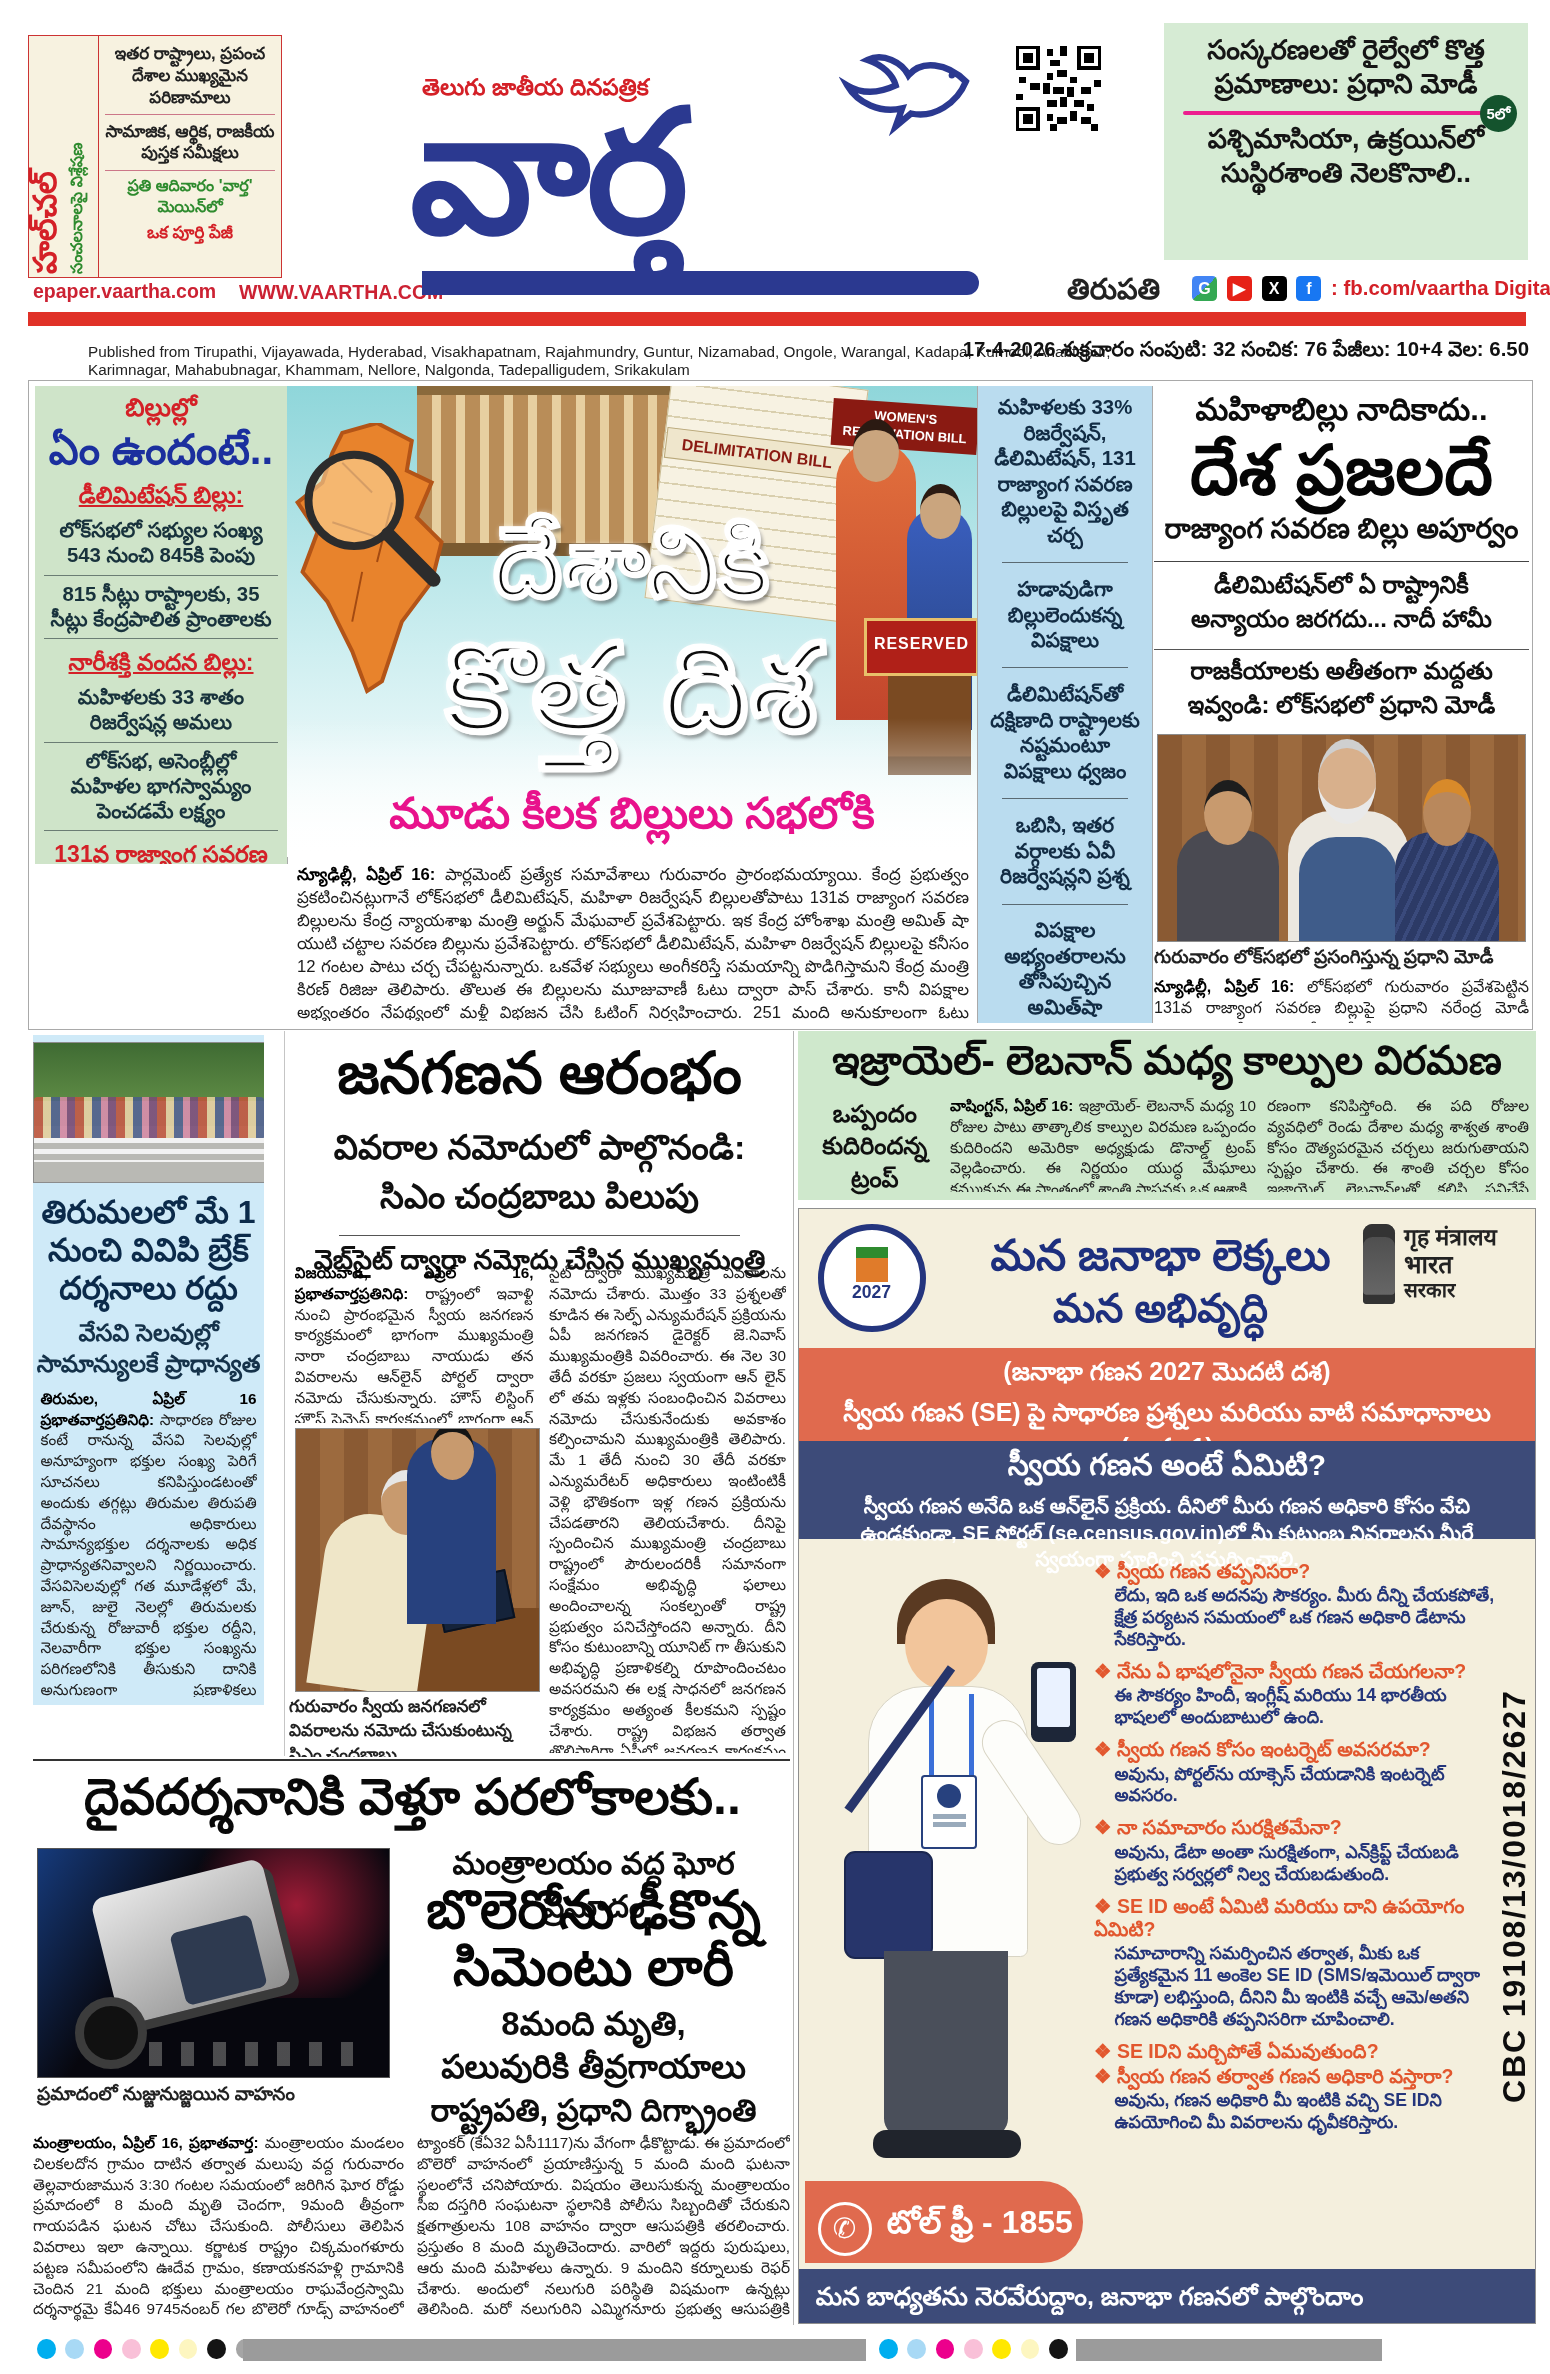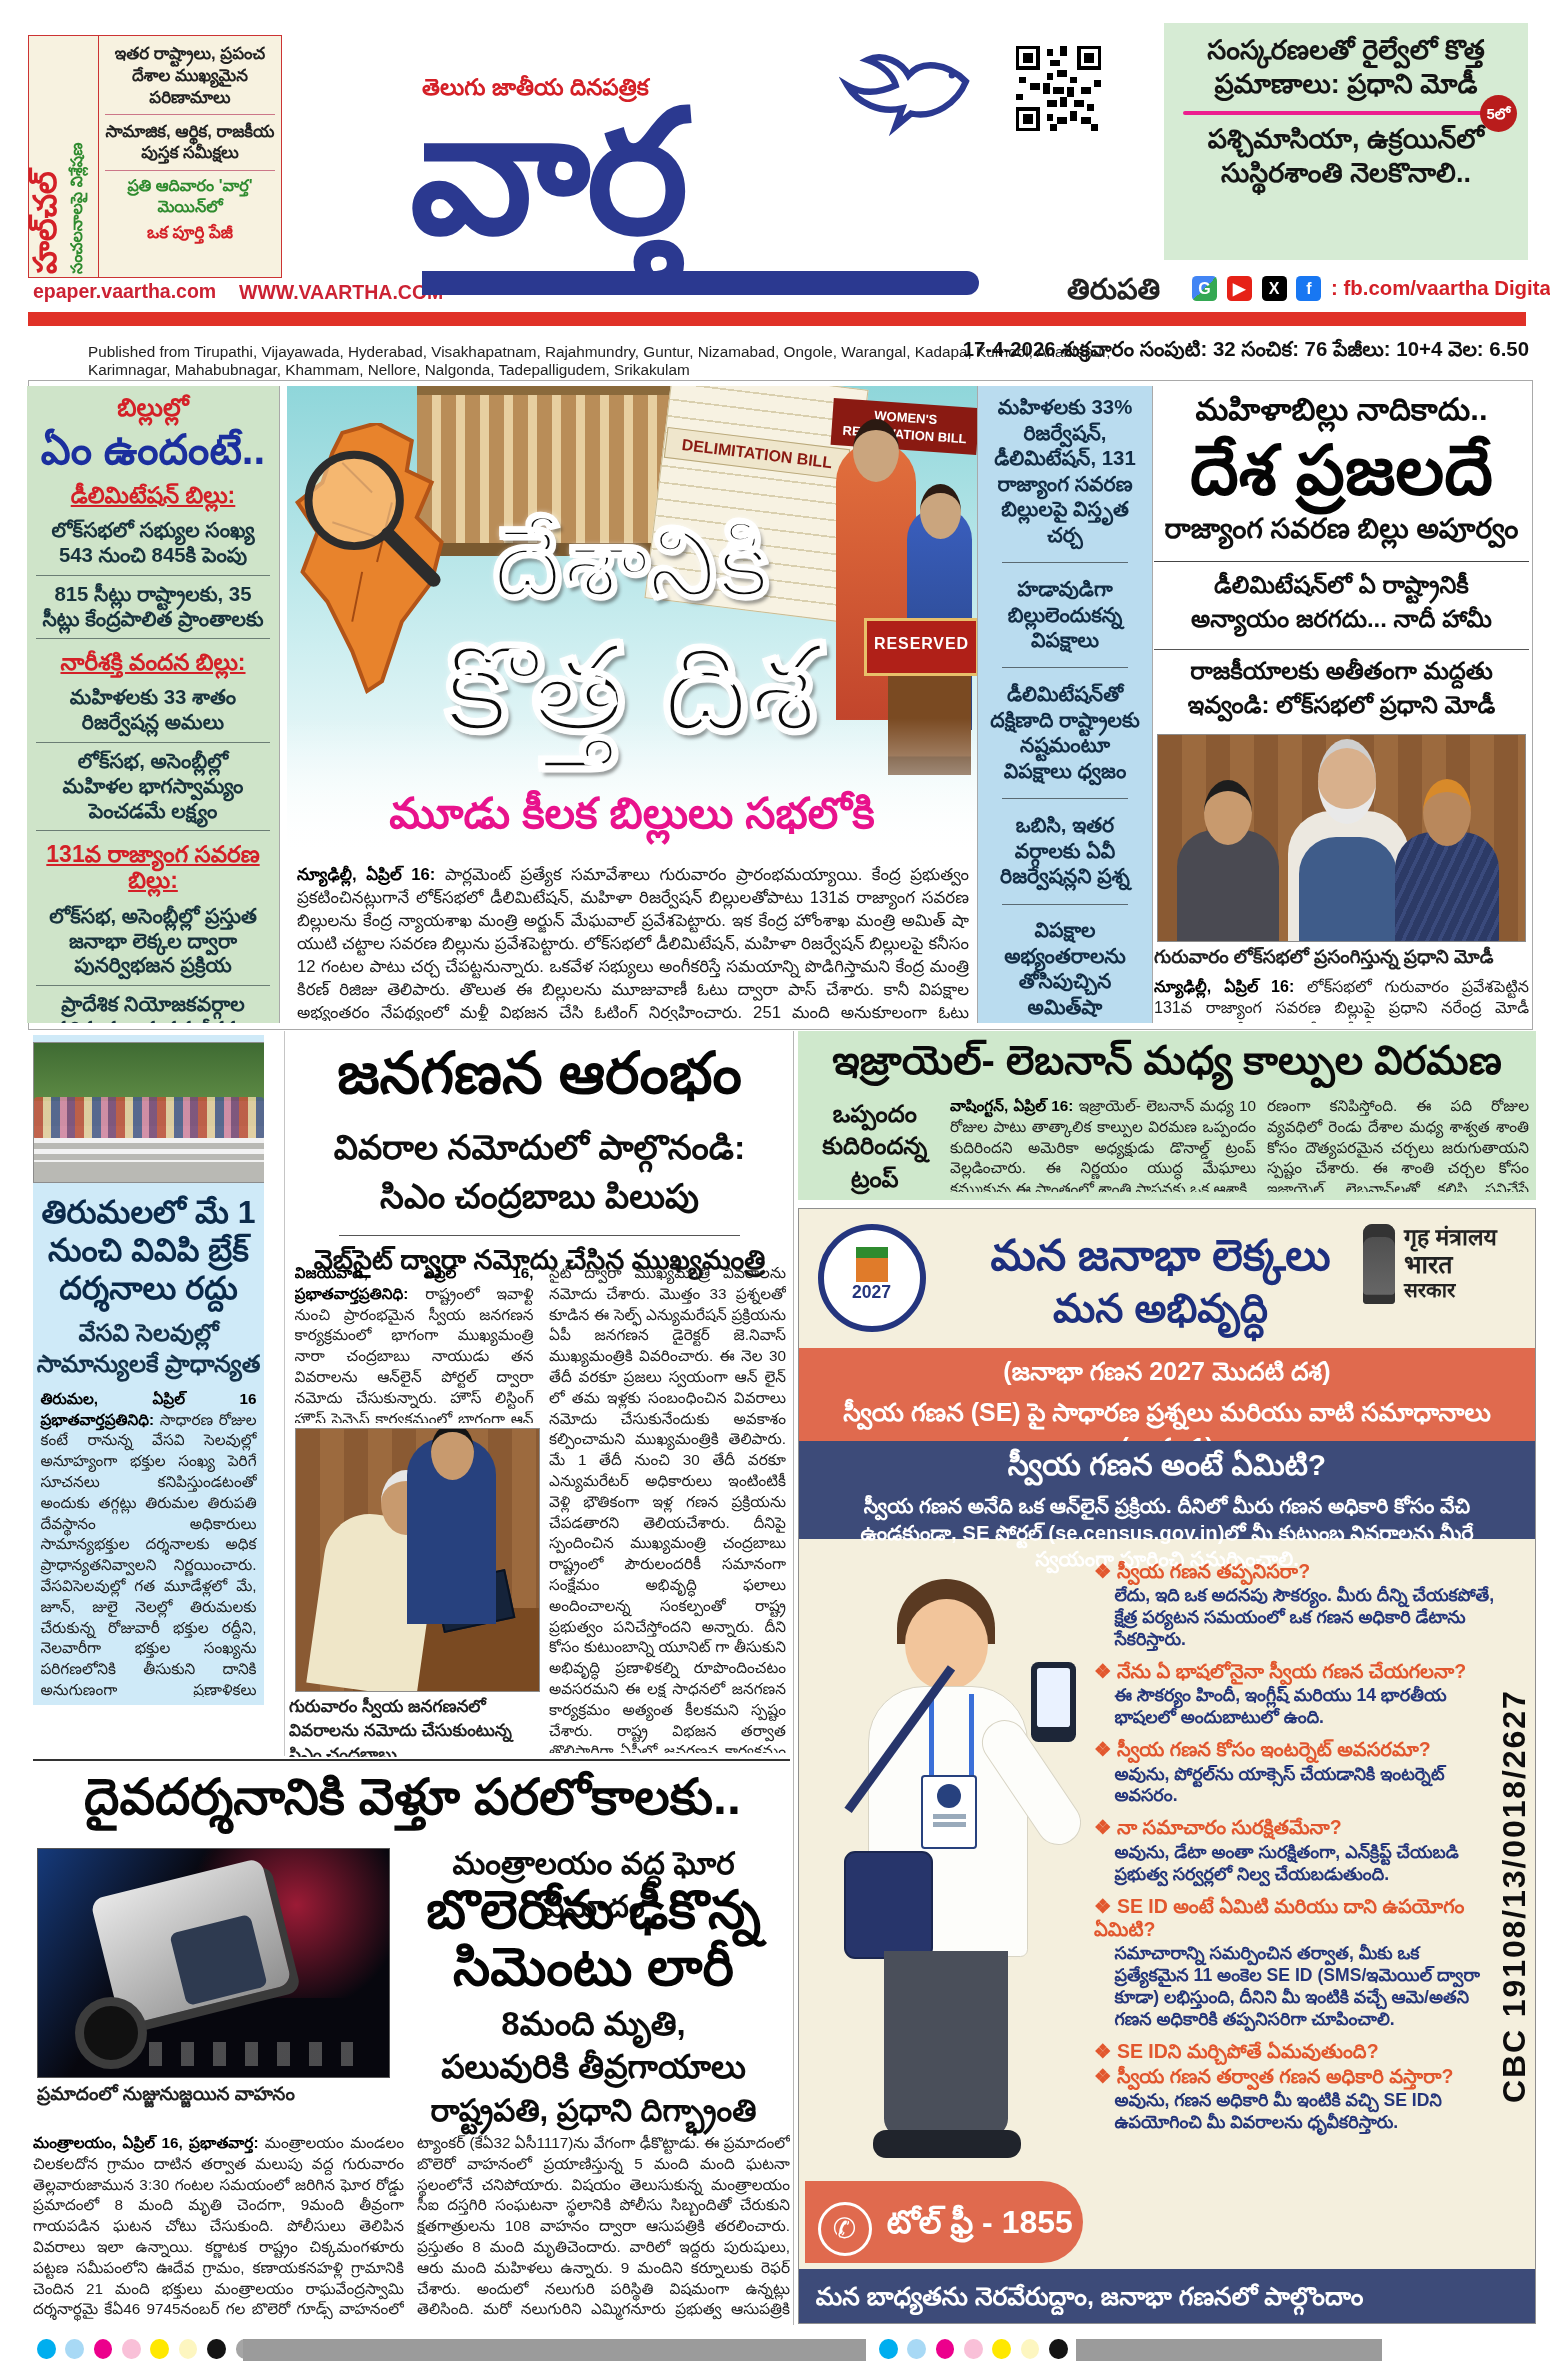--- a/index.html
+++ b/index.html
@@ -96,21 +96,21 @@
         <rect x="19" y="21" width="3" height="2"></rect>
         <rect x="22" y="23" width="2" height="2"></rect>
       <rect x="10" y="23" width="2" height="2"></rect>
     </g>
   </svg>
 
   <div class="abs" style="left:1164px;top:23px;width:364px;height:237px;background:#d6ebd4;padding:11px 13px;box-sizing:border-box;">
     <div style="font-size:27px;font-weight:800;color:#151515;text-align:center;line-height:1.25;">సంస్కరణలతో రైల్వేలో కొత్త ప్రమాణాలు: ప్రధాని మోడీ</div>
     <div style="position:relative;margin:9.3px 5.6px 7.4px;">
       <div style="height:4.6px;background:#ec1e8e;border-radius:2.8px;"></div>
-      <div style="position:absolute;right:-7.4px;top:-16px;width:37px;height:37px;border-radius:50%;background:#b91c1c;
+      <div style="position:absolute;right:-7.4px;top:-16px;width:37px;height:37px;border-radius:50%;background:#14532d;
                   color:#fff;font-weight:800;font-size:15px;line-height:37px;text-align:center;">5లో</div>
     </div>
     <div style="font-size:27px;font-weight:800;color:#151515;text-align:center;line-height:1.25;">పశ్చిమాసియా, ఉక్రయిన్‌లో సుస్థిరశాంతి నెలకొనాలి..</div>
   </div>
 
   <div class="abs" style="left:1067px;top:273px;font-size:29px;font-weight:700;color:#222;">తిరుపతి</div>
 
   <div class="abs" style="left:1192px;top:276px;white-space:nowrap;">
     <span class="sicon" style="background:linear-gradient(135deg,#4285f4 50%,#34a853 50%);">G</span>
     <span class="sicon" style="background:#e62117;">▶</span>
@@ -119,21 +119,21 @@
     <span style="color:#d42027;font-weight:800;font-size:20.4px;vertical-align:middle;">: fb.com/vaartha Digital</span>
   </div>
 
   <div class="abs" style="left:28px;top:312px;width:1498px;height:14px;background:#e03127;"></div>
 
   <div class="abs" style="left:88px;top:343px;width:1048px;font-size:15.3px;color:#222;">Published from Tirupathi,  Vijayawada, Hyderabad, Visakhapatnam, Rajahmundry, Guntur, Nizamabad, Ongole, Warangal, Kadapa, Kurnool, Anantapur,  Karimnagar, Mahabubnagar, Khammam, Nellore, Nalgonda, Tadepalligudem, Srikakulam</div>
   <div class="abs" style="left:928px;top:338px;width:601px;font-size:20.4px;font-weight:800;color:#111;text-align:right;">17-4-2026 శుక్రవారం సంపుటి: 32 సంచిక: 76  పేజీలు: 10+4  వెల: 6.50</div>
 
   <div class="abs" style="left:28px;top:380px;width:1503px;height:648px;border:0.9px solid #a9a9a9;"></div>
 
-  <div class="abs clip" style="left:27px;top:386px;width:252px;height:637px;background:#cfe4c9;border-right:0.9px solid #a9a9a9;">
+  <div class="abs clip" style="left:35px;top:386px;width:252px;height:478px;background:#cfe4c9;border-right:0.9px solid #a9a9a9;">
     <div style="margin-top:7.4px;text-align:center;color:#d42027;font-weight:800;font-size:25px;">బిల్లుల్లో</div>
     <div style="text-align:center;color:#1b2f9e;font-weight:900;font-size:42px;line-height:1.05;">ఏం ఉందంటే..</div>
     <div class="gp-h">డీలిమిటేషన్ బిల్లు:</div>
     <div class="gp-p">లోక్‌సభలో సభ్యుల సంఖ్య 543 నుంచి 845కి పెంపు</div>
     <div class="gp-p">815 సీట్లు రాష్ట్రాలకు, 35 సీట్లు కేంద్రపాలిత ప్రాంతాలకు</div>
     <div class="gp-h">నారీశక్తి వందన బిల్లు:</div>
     <div class="gp-p">మహిళలకు 33 శాతం రిజర్వేషన్ల అమలు</div>
     <div class="gp-p">లోక్‌సభ, అసెంబ్లీల్లో మహిళల భాగస్వామ్యం పెంచడమే లక్ష్యం</div>
     <div class="gp-h">131వ రాజ్యాంగ సవరణ బిల్లు:</div>
     <div class="gp-p">లోక్‌సభ, అసెంబ్లీల్లో ప్రస్తుత జనాభా లెక్కల ద్వారా పునర్విభజన ప్రక్రియ</div>

